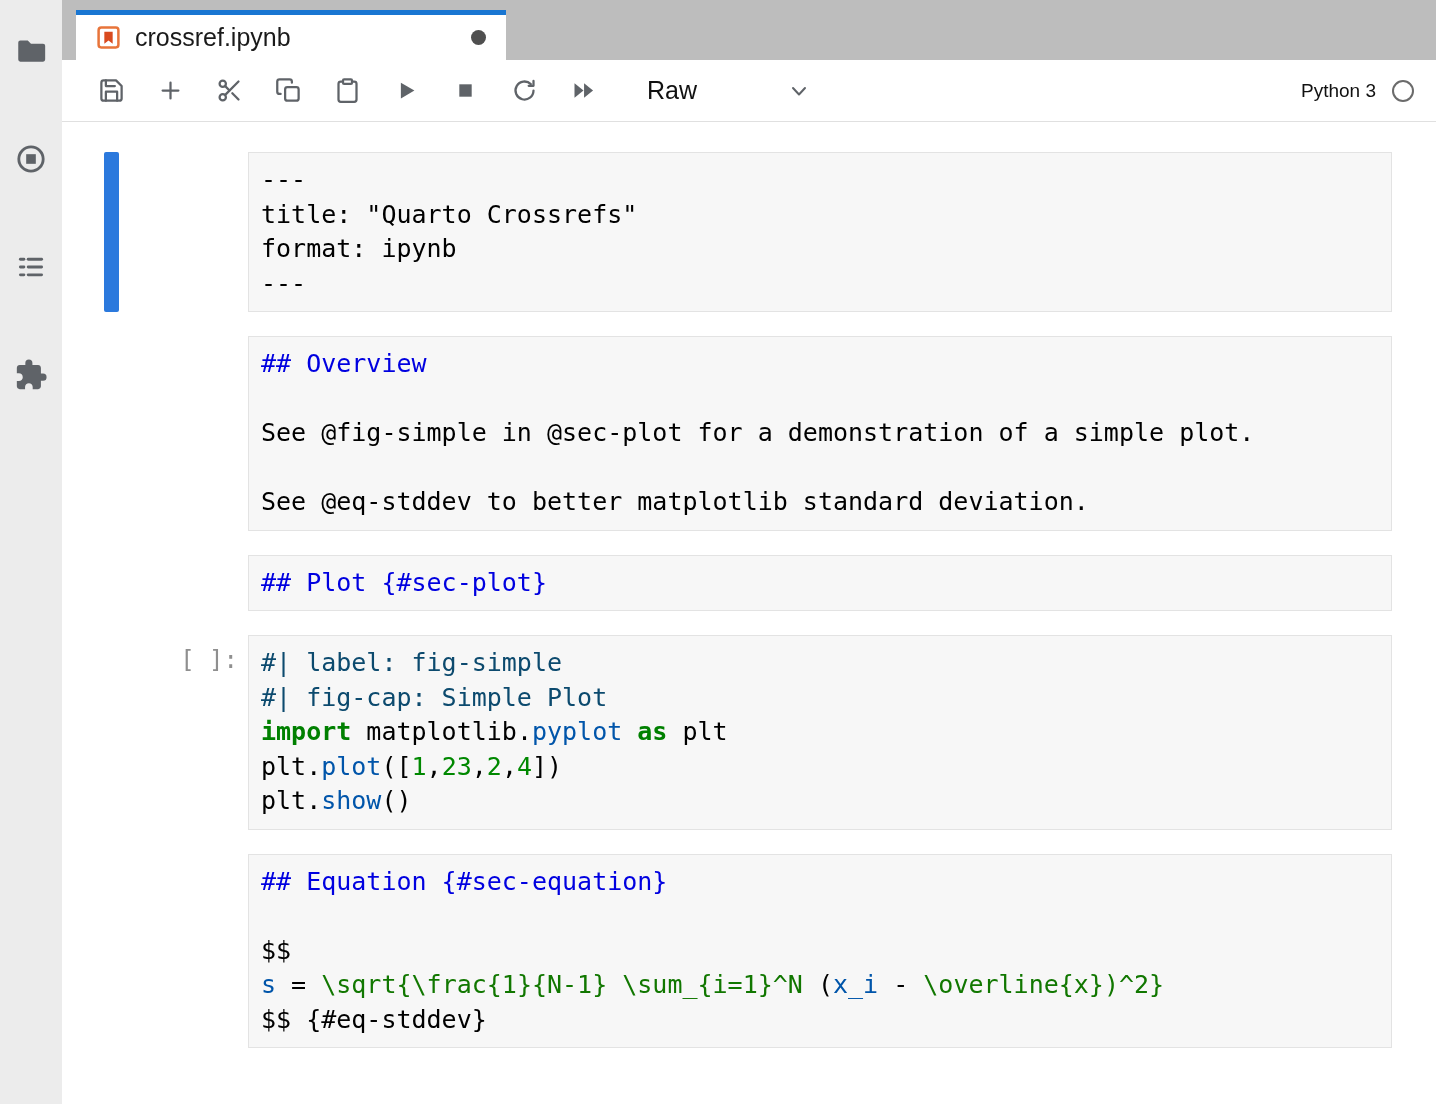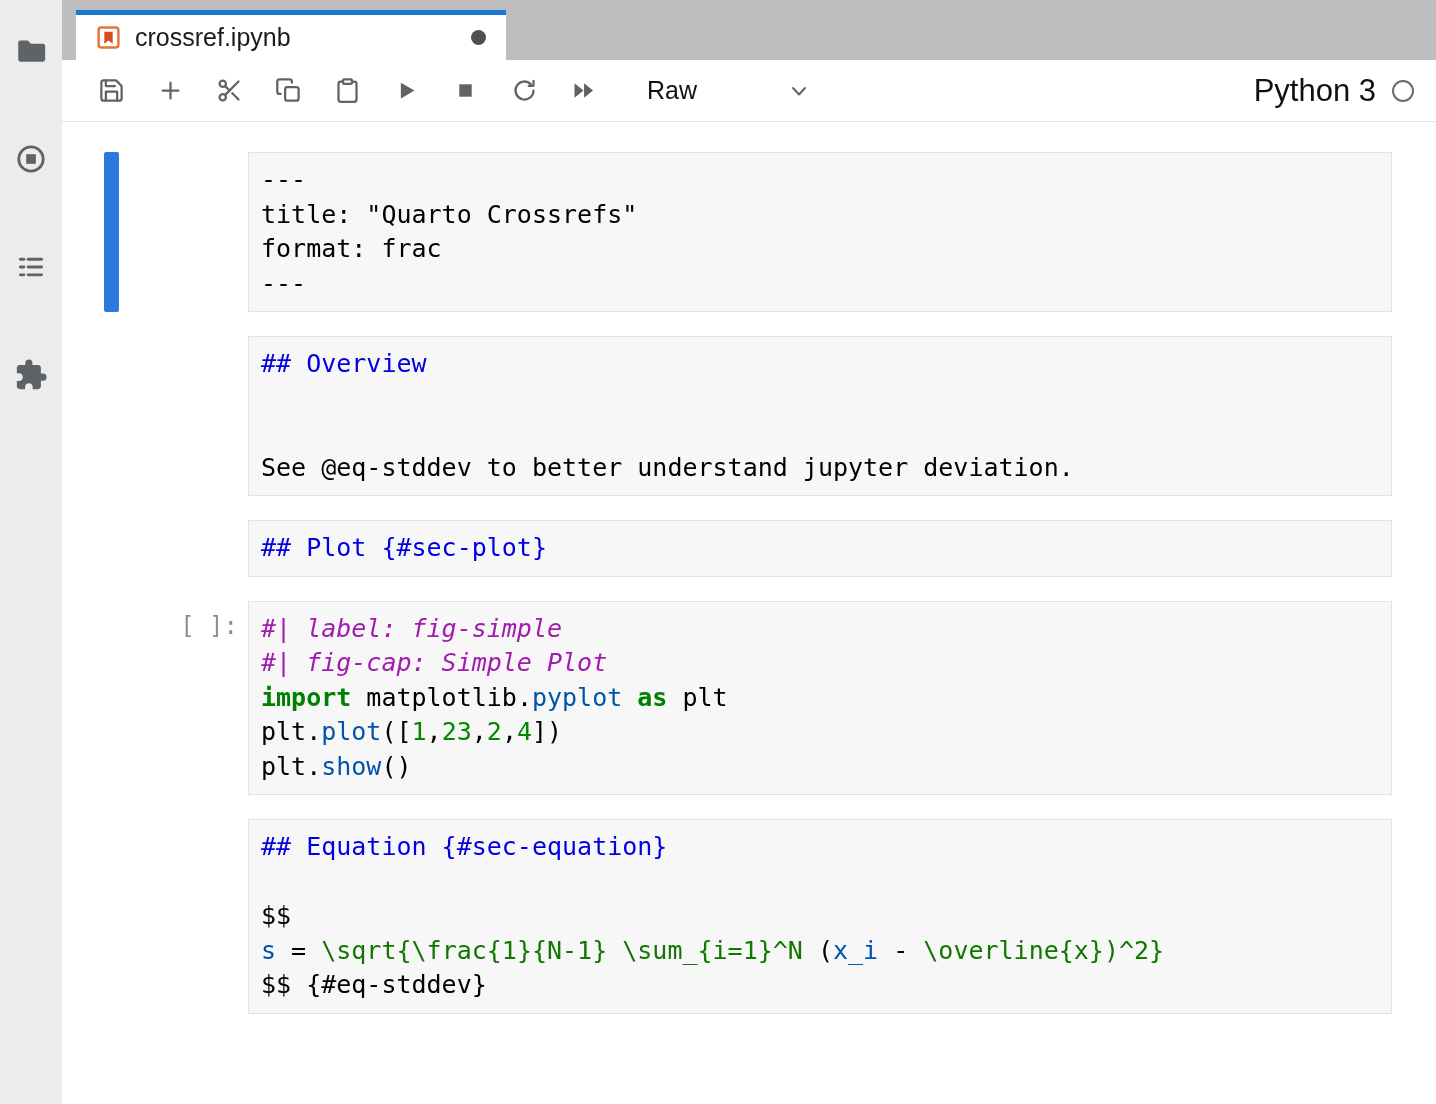--- a/index.html
+++ b/index.html
@@ -28,40 +28,40 @@
              display:flex; align-items:center; padding:0 18px 0 26px;justify-content:space-between; }
   .tb-btn { width:46px; height:46px; display:flex; align-items:center; justify-content:center;
             border-radius:4px; margin-right:13px; }
   .tb-btn svg { width:27px; height:27px; }
   .icon-stroke { fill:none; stroke:#5f6368; stroke-width:2; stroke-linecap:round; stroke-linejoin:round; }
   .icon-fill   { fill:#5f6368; stroke:none; }
   .celltype { display:flex; align-items:center; margin-left:28px; cursor:default; }
   .celltype-label { font-size:25px; color:#111; }
   .celltype svg { width:24px; height:24px; margin-left:90px; }
   .tb-spacer { flex:1; }
-  .kernel-name { font-size:31px; color:#111; margin-right:16px; }
+  .kernel-name { font-size:19px; color:#111; margin-right:16px; }
   .kernel-status { width:22px; height:22px; border:2.5px solid #6b6b6b; border-radius:50%; margin-right:4px; }
 
   
   .notebook { flex:1; background:#fff; padding-top:30px; overflow:hidden; }
   .cell { display:flex; margin-bottom:24px; }
   .gutter { width:186px; flex:none; position:relative; display:flex; justify-content:flex-end;
             align-items:flex-start; }
   .collapser { position:absolute; left:42px; top:0; bottom:0; width:15px; background:#2b79dd;
                border-radius:2px; }
   .prompt { font-family:"DejaVu Sans Mono","Liberation Mono",monospace; font-size:24px;
             color:#8f8f8f; padding:11px 10px 0 0; white-space:pre; }
   .editor { flex:1; margin-right:44px; background:#f7f7f7; border:1px solid #e3e3e3;
             padding:10px 12px; font-family:"DejaVu Sans Mono","Liberation Mono",monospace;
             font-size:25px; line-height:34.5px; color:#000; white-space:pre; overflow:hidden; }
   .cm-line { min-height:34.5px; }
 
   
   .tok-header   { color:#0000e0; font-weight:normal; }
-  .tok-comment  { color:#a21caf; font-style:italic; }
+  .tok-comment  { color:#0c4a6e; }
   .tok-keyword  { color:#008000; font-weight:bold;text-align:right; }
   .tok-property { color:#0055aa; }
   .tok-number   { color:#008800; }
   .tok-tag      { color:#117700; }
   .tok-variable { color:#0055aa; }
 </style>
 </head>
 <body>
 
 <div class="app">
@@ -179,27 +179,27 @@
       <span class="kernel-status"></span>
     </div>
 
     <div class="notebook">
       <div id="cells">
           <div class="cell">
             <div class="gutter">
               <div class="collapser"></div>
               <div class="prompt"></div>
             </div>
-            <div class="editor"><div class="cm-line"><span>---</span></div><div class="cm-line"><span>title: "Quarto Crossrefs"</span></div><div class="cm-line"><span>format: frac</span></div><div class="cm-line"><span>---</span></div></div>
-          </div>
-          <div class="cell">
-            <div class="gutter">
-              <div class="prompt"></div>
-            </div>
-            <div class="editor"><div class="cm-line"><span class="tok-header">## Overview</span></div><div class="cm-line">&nbsp;</div><div class="cm-line">&nbsp;</div><div class="cm-line"><span>See @eq-stddev to better understand jupyter deviation.</span></div></div>
+            <div class="editor"><div class="cm-line"><span>---</span></div><div class="cm-line"><span>title: "Quarto Crossrefs"</span></div><div class="cm-line"><span>format: ipynb</span></div><div class="cm-line"><span>---</span></div></div>
+          </div>
+          <div class="cell">
+            <div class="gutter">
+              <div class="prompt"></div>
+            </div>
+            <div class="editor"><div class="cm-line"><span class="tok-header">## Overview</span></div><div class="cm-line">&nbsp;</div><div class="cm-line"><span>See @fig-simple in @sec-plot for a demonstration of a simple plot.</span></div><div class="cm-line">&nbsp;</div><div class="cm-line"><span>See @eq-stddev to better matplotlib standard deviation.</span></div></div>
           </div>
           <div class="cell">
             <div class="gutter">
               <div class="prompt"></div>
             </div>
             <div class="editor"><div class="cm-line"><span class="tok-header">## Plot {#sec-plot}</span></div></div>
           </div>
           <div class="cell">
             <div class="gutter">
               <div class="prompt">[ ]:</div>

